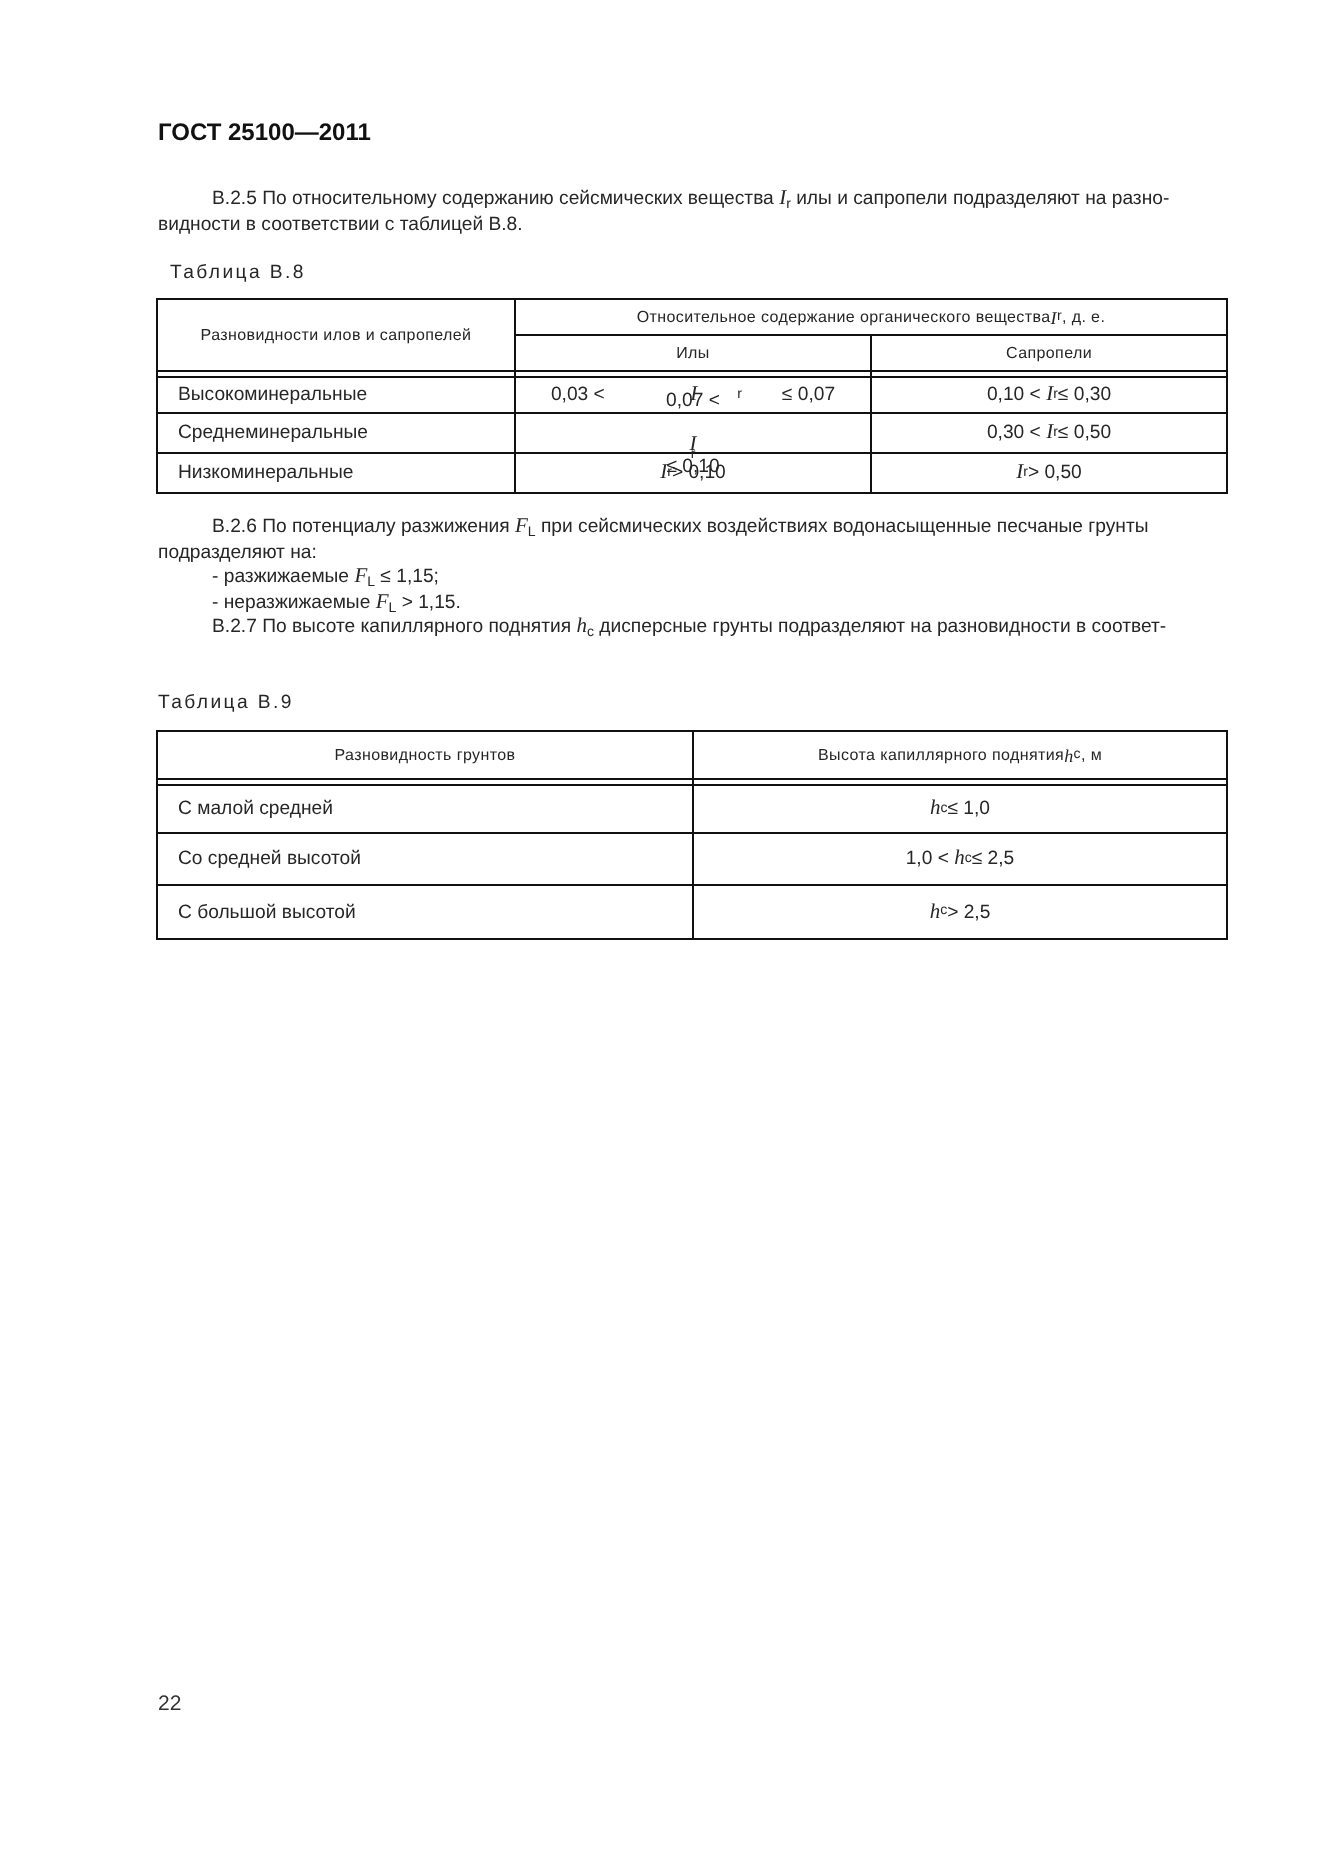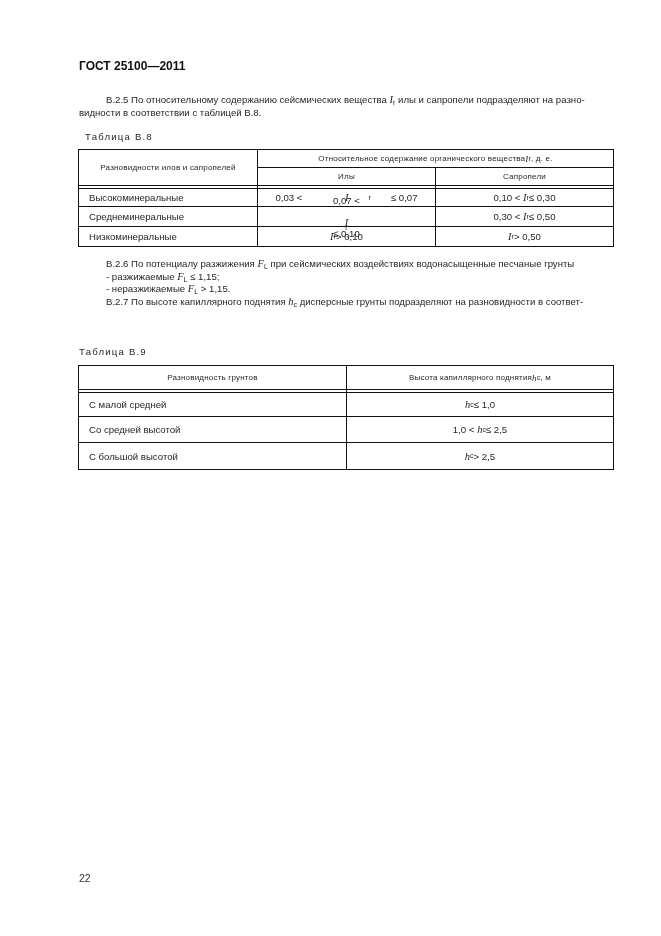--- a/index.html
+++ b/index.html
@@ -11,21 +11,21 @@
   .doc-title { left: 79px; top: 59px; font-size: 12px; font-weight: bold; color: #111; }
   .para { font-size: 9.6px; line-height: 12.6px; color: #262626; }
   .caption { font-size: 9.6px; letter-spacing: 1.2px; color: #262626; }
   i.v { font-style: italic; font-family: "Liberation Serif", serif; font-size: 10.5px; }
   sub { font-size: 7px; vertical-align: -2px; line-height: 0; }
   .tbl-line { position: absolute; background: #111; }
   .cell { position: absolute; display: flex; align-items: center; font-size: 9.6px; color: #262626; white-space: nowrap; }
   .cell.c { justify-content: center; }
   .cell.l { justify-content: flex-start; padding-left: 10px; box-sizing: border-box; }
   .cell.small { font-size: 8px; letter-spacing: 0.2px; }
-  .page-num { left: 79px; top: 846px; font-size: 10.5px; color: #333; margin-top: 26px; }
+  .page-num { left: 79px; top: 846px; font-size: 10.5px; color: #333; }
 </style>
 </head>
 <body>
 
 <div class="abs doc-title">ГОСТ 25100—2011</div>
 
 <div class="abs para" style="left:79px; top:94px; width:535px;">
   <div style="padding-left:27px; white-space:nowrap;">
     <span>В.2.5 По относительному содержанию сейсмических вещества </span><i class="v">I</i><sub>r</sub><span> илы и сапропели подразделяют на разно-</span>
   </div>
@@ -85,20 +85,21 @@
     <i class="v">I</i>
       <sub>r</sub>
       <span> &gt; 0,50</span>
   </div>
 </div>
 
 <div class="abs para" style="left:79px; top:258px; width:535px;">
   <div style="padding-left:27px; white-space:nowrap;">
     <span>В.2.6 По потенциалу разжижения </span><i class="v">F</i><sub>L</sub><span> при сейсмических воздействиях водонасыщенные песчаные грунты</span>
   </div>
+  <div>подразделяют на:</div>
   <div style="padding-left:27px;">
     <span>- разжижаемые </span><i class="v">F</i><sub>L</sub><span> ≤ 1,15;</span>
   </div>
   <div style="padding-left:27px;">
     <span>- неразжижаемые </span><i class="v">F</i><sub>L</sub><span> &gt; 1,15.</span>
   </div>
   <div style="padding-left:27px; white-space:nowrap;">
     <span>В.2.7 По высоте капиллярного поднятия </span><i class="v">h</i><sub>c</sub><span> дисперсные грунты подразделяют на разновидности в соответ-</span>
   </div>
 </div>

